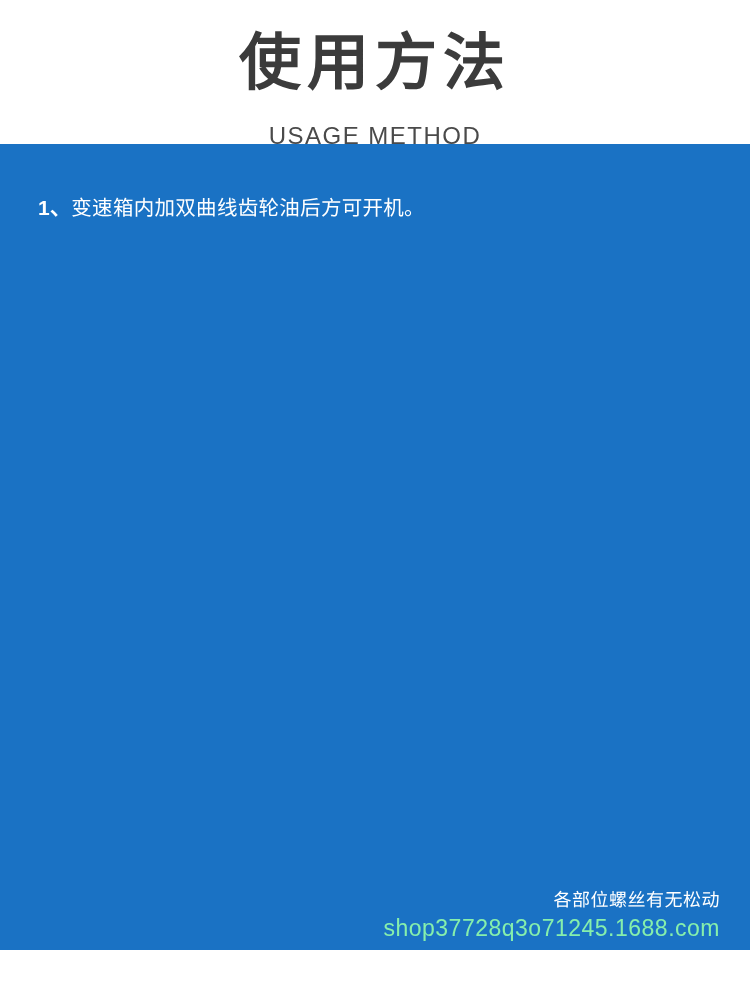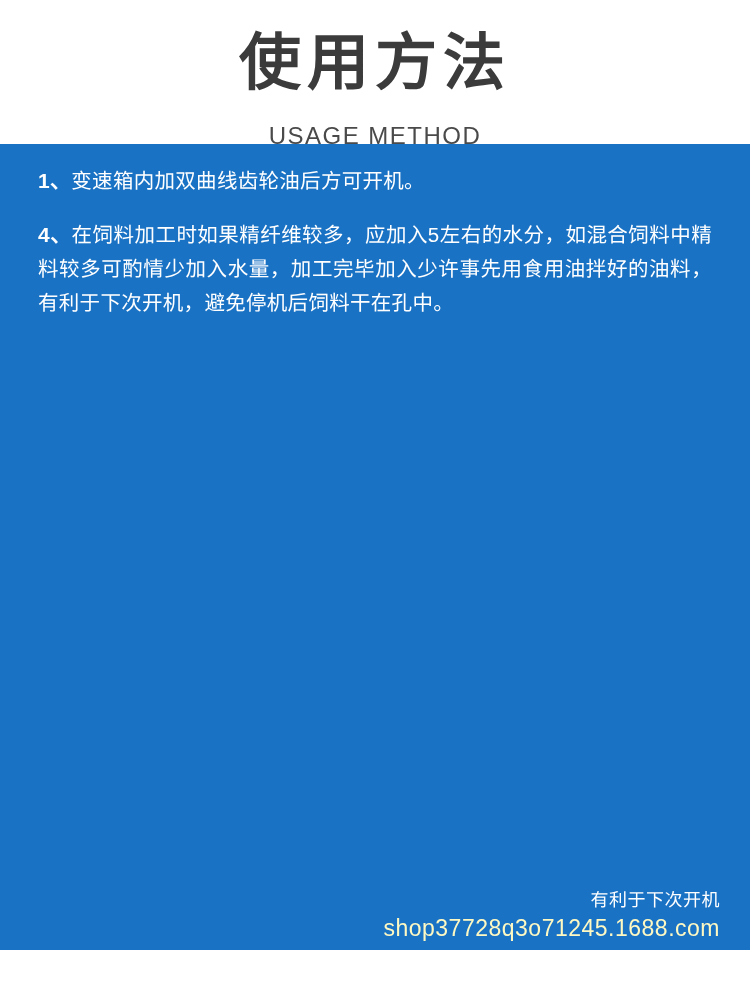--- a/index.html
+++ b/index.html
@@ -45,21 +45,21 @@
     color: #4a4a4a;
     letter-spacing: 1.5px;
     font-family: "Liberation Sans", sans-serif;
   }
   
   .body-blue {
     position: relative;
     height: 806px;
     background: #1a72c4;
     box-sizing: border-box;
-    padding: 20px 38px 0 38px;
+    padding: 47px 38px 0 38px;
     color: #ffffff;
   }
   .para {
     font-size: 20.5px;
     line-height: 34px;
     color: #ffffff;
     margin: 0 0 20px 0;
     text-align: justify;
     letter-spacing: 0.3px;
   }
@@ -74,21 +74,21 @@
     text-align: right;
   }
   .footer-company {
     font-size: 18px;
     color: #ffffff;
     letter-spacing: 0.5px;
     margin-bottom: 4px;
   }
   .footer-shop {
     font-size: 23px;
-    color: #fef9c3;
+    color: #86efac;
     letter-spacing: 0.5px;
     font-family: "Liberation Sans", sans-serif;
   }
 </style>
 </head>
 <body>
 
 <div class="page">
 
   <div class="header">
@@ -97,24 +97,21 @@
   </div>
 
   <div class="body-blue">
 
     <p class="para">
       <span class="num">1、</span><span>变速箱内加双曲线齿轮油后方可开机。</span>
     </p>
 
 
 
-    <p class="para">
-      <span class="num">4、</span><span>在饲料加工时如果精纤维较多，应加入5左右的水分，如混合饲料中精料较多可酌情少加入水量，加工完毕加入少许事先用食用油拌好的油料，有利于下次开机，避免停机后饲料干在孔中。</span>
-    </p>
 
 
     <div class="footer">
-      <div class="footer-company">有利于下次开机</div>
+      <div class="footer-company">各部位螺丝有无松动</div>
       <div class="footer-shop">shop37728q3o71245.1688.com</div>
     </div>
 
   </div>
 </div>
 
 </body></html>

